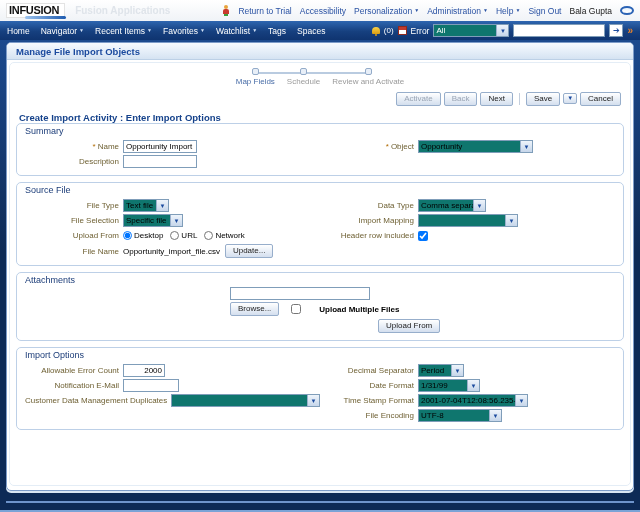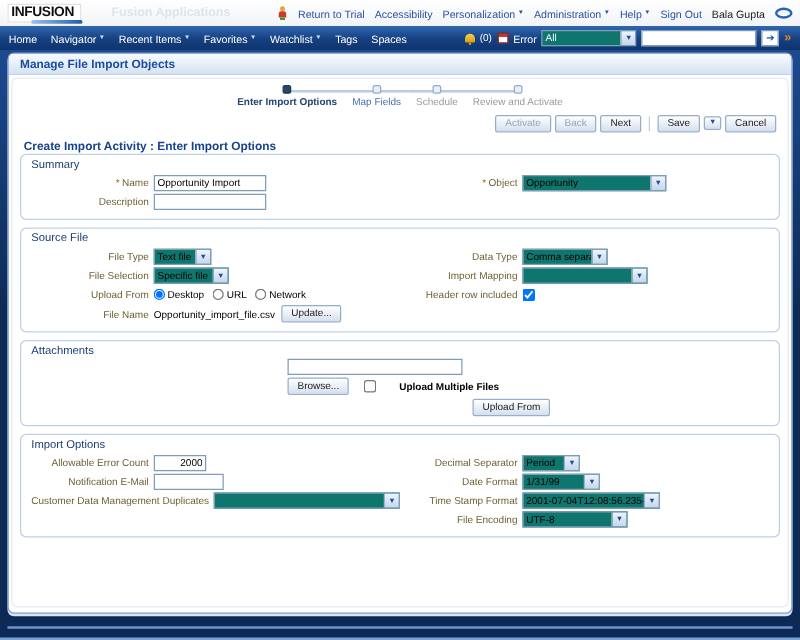--- a/index.html
+++ b/index.html
@@ -1,20 +1,20 @@
 <!DOCTYPE html>
 <html><head>
 <meta charset="utf-8">
 <style>
   * { box-sizing: border-box; margin: 0; padding: 0; }
   html,body { width:640px; height:512px; overflow:hidden; }
   body { font-family:"Liberation Sans", sans-serif; background:#0d2a56; position:relative; }
 
   
-  .topbar { height:21px; background:linear-gradient(#ffffff,#f0f3f7); display:flex; align-items:center; padding:0 6px; gap:24px; }
+  .topbar { height:21px; background:linear-gradient(#ffffff,#f0f3f7); display:flex; align-items:center; padding:0 6px; gap:10px; }
   .logo { font-weight:bold; font-size:11px; color:#101010; background:#fff; border:1px solid #e3e3e3; padding:0 5px 1px 2px; position:relative; letter-spacing:-0.3px; }
   .logo::after { content:""; position:absolute; right:-2px; bottom:-2px; width:72%; height:3px; background:linear-gradient(90deg,#9cc3ee,#1d5bb0); border-radius:2px; }
   .watermark { color:#dfe4ea; font-size:10px; font-weight:bold; }
   .util { margin-left:auto; display:flex; align-items:center; gap:8px; font-size:8.5px; color:#2a52a3; white-space:nowrap; }
   .util a { color:#2a52a3; text-decoration:none; display:flex; align-items:center; gap:2px; cursor:pointer; }
   .user { color:#1a1a1a; }
   .person-icon { width:8px; height:11px; position:relative; display:inline-block; }
   .person-icon .head { position:absolute; top:0; left:2px; width:4px; height:4px; border-radius:50%; background:#e8a33d; }
   .person-icon .bod  { position:absolute; top:4px; left:1px; width:6px; height:5px; border-radius:2px 2px 0 0; background:#c83a2e; }
   .person-icon .leg  { position:absolute; top:9px; left:2px; width:4px; height:2px; background:#3a9d3a; }
@@ -80,21 +80,21 @@
   .tbox.num { text-align:right; }
   .combo { display:inline-flex; height:13px; border:1px solid #7f9db9; background:#0f766e; align-items:stretch; cursor:pointer; }
   .cval { font-size:8px; padding:0 2px; display:flex; align-items:center; white-space:nowrap; overflow:hidden; flex:1; }
   .cbtn { flex:0 0 12px; background:linear-gradient(#eef4fb,#c6d6ea); border-left:1px solid #9ab0cc; color:#1b4a9e; font-size:6px; display:flex; align-items:center; justify-content:center; }
 
   input[type=radio] { width:9px; height:9px; margin:0 2px 0 0; cursor:pointer; }
   input[type=checkbox] { width:10px; height:10px; margin:0; cursor:pointer; }
   .radio-opt { display:flex; align-items:center; margin-right:7px; font-size:8px; color:#000; cursor:pointer; }
 
   .w42{width:42px}.w46{width:46px}.w56{width:56px}.w60{width:60px}.w62{width:62px}.w68{width:68px}
-  .w76{width:76px}.w84{width:84px}.w90{width:90px}.w92{width:92px}.w100{width:100px}.w110{width:110px}
+  .w76{width:76px}.w84{width:84px}.w90{width:74px}.w92{width:92px}.w100{width:100px}.w110{width:110px}
   .w115{width:115px}.w140{width:140px}.w150{width:150px}
 
   .att-indent { margin-left:205px; }
   .uploadfrom-indent { margin-left:353px; margin-top:3px; }
 </style>
 </head>
 <body>
 
 <div class="topbar">
   <div class="logo">INFUSION</div>
@@ -171,24 +171,20 @@
   <div class="canvas">
 
     <div class="context-header">
       <span>Manage File Import Objects</span>
     </div>
 
     <div class="workarea">
 
       <div class="train-row">
         <div class="train">
-          <div class="stop active">
-            <span class="sq"></span>
-            <span class="stop-label">Enter Import Options</span>
-          </div>
           <div class="stop">
             <span class="sq"></span>
             <span class="stop-label">Map Fields</span>
           </div>
           <div class="stop disabled">
             <span class="sq"></span>
             <span class="stop-label">Schedule</span>
           </div>
           <div class="stop disabled">
             <span class="sq"></span>

